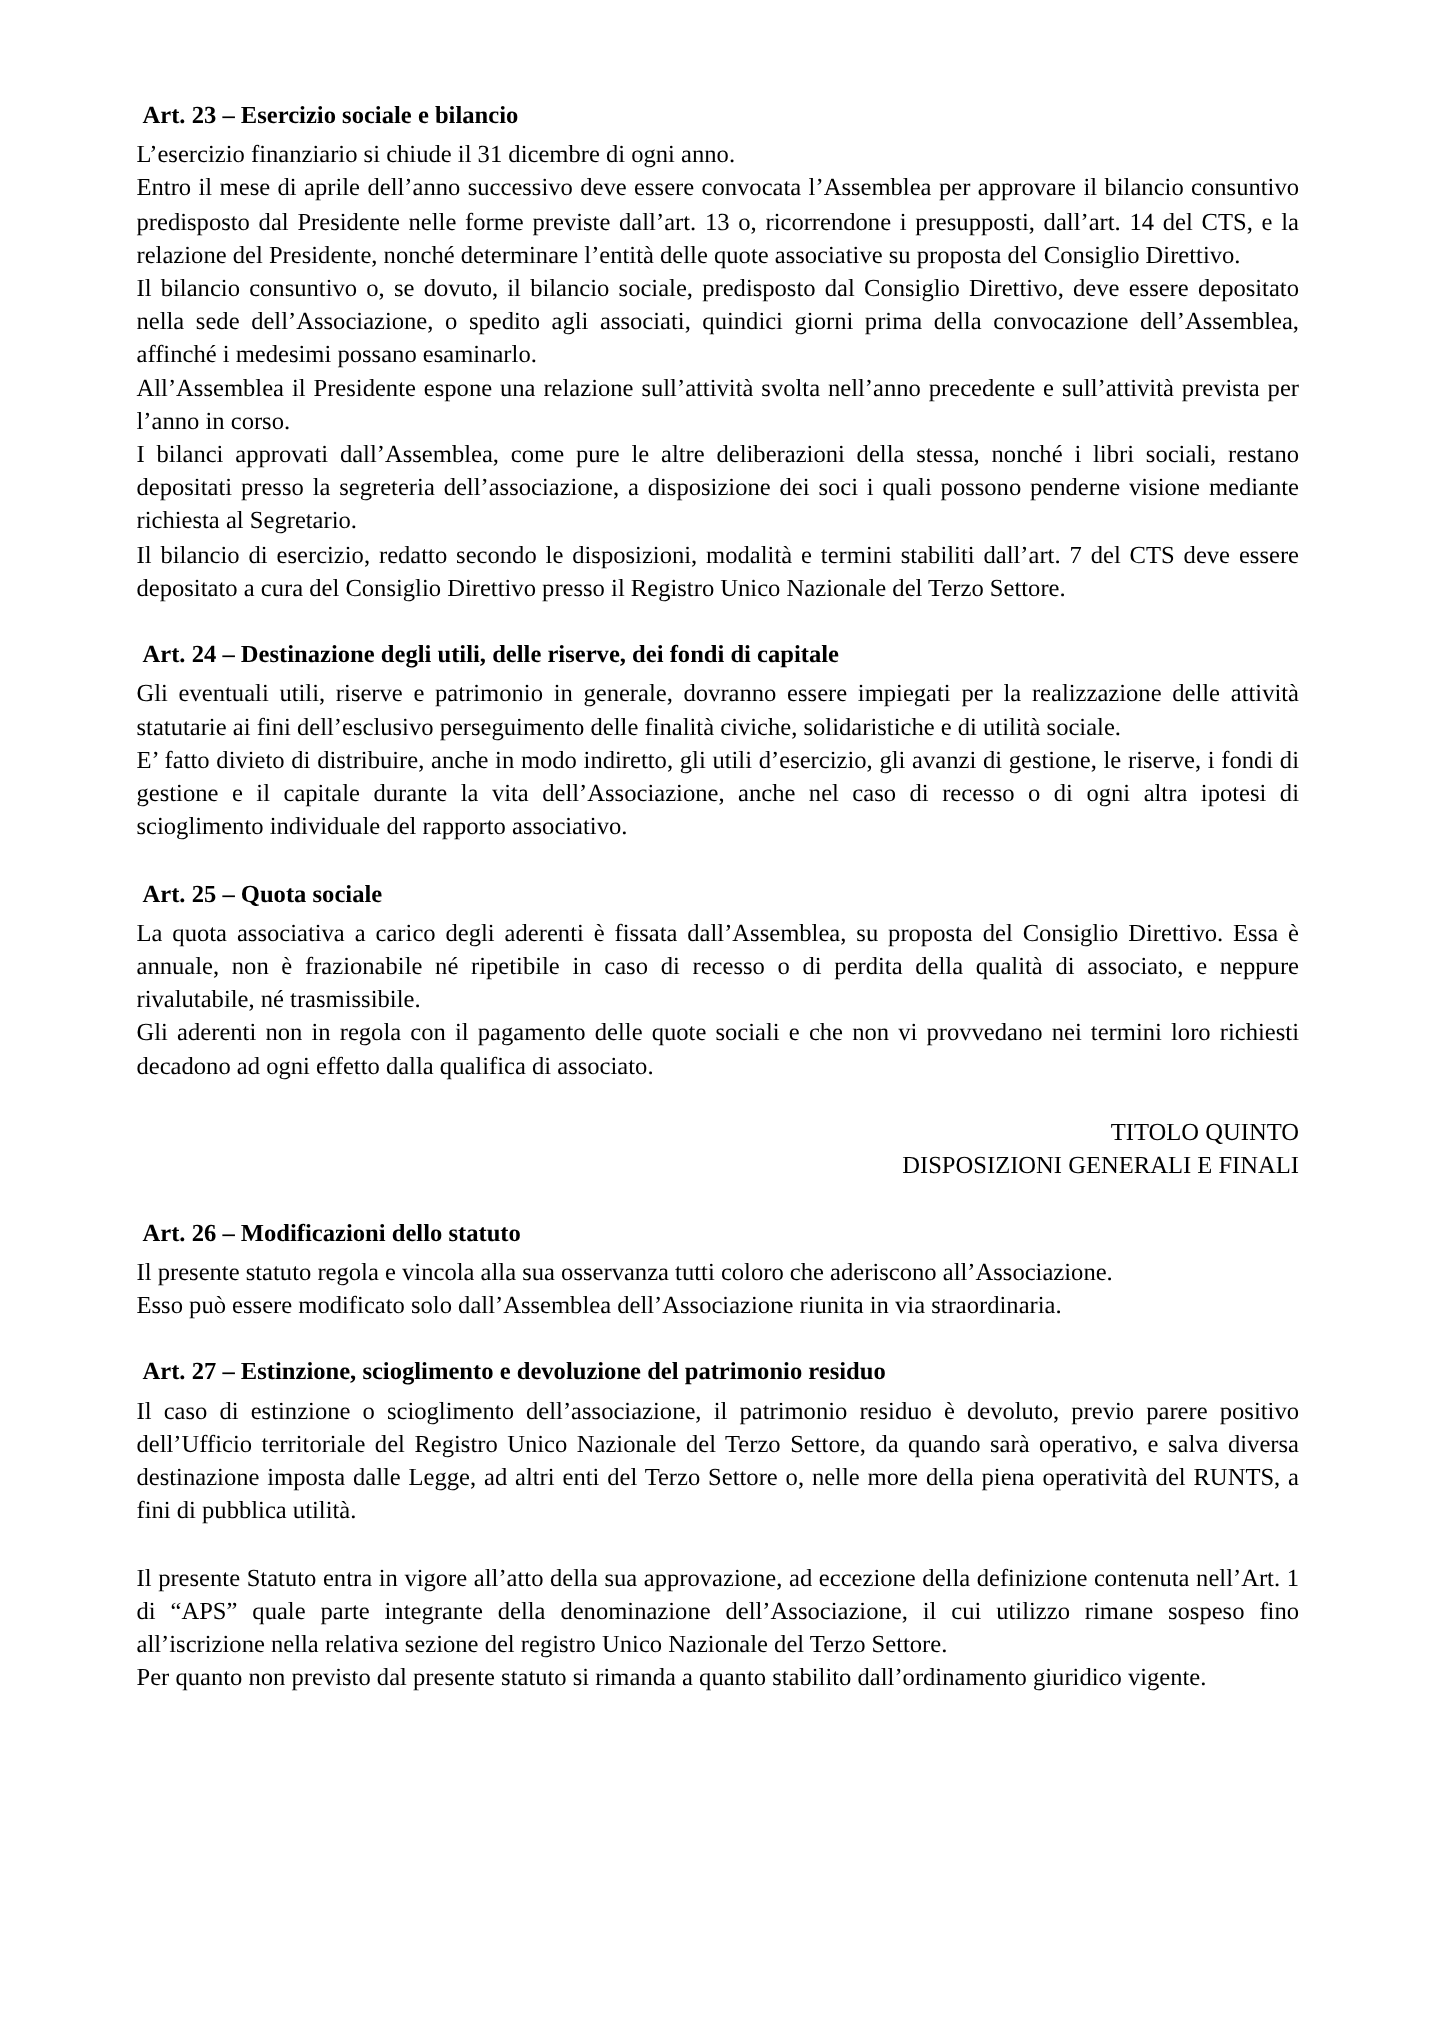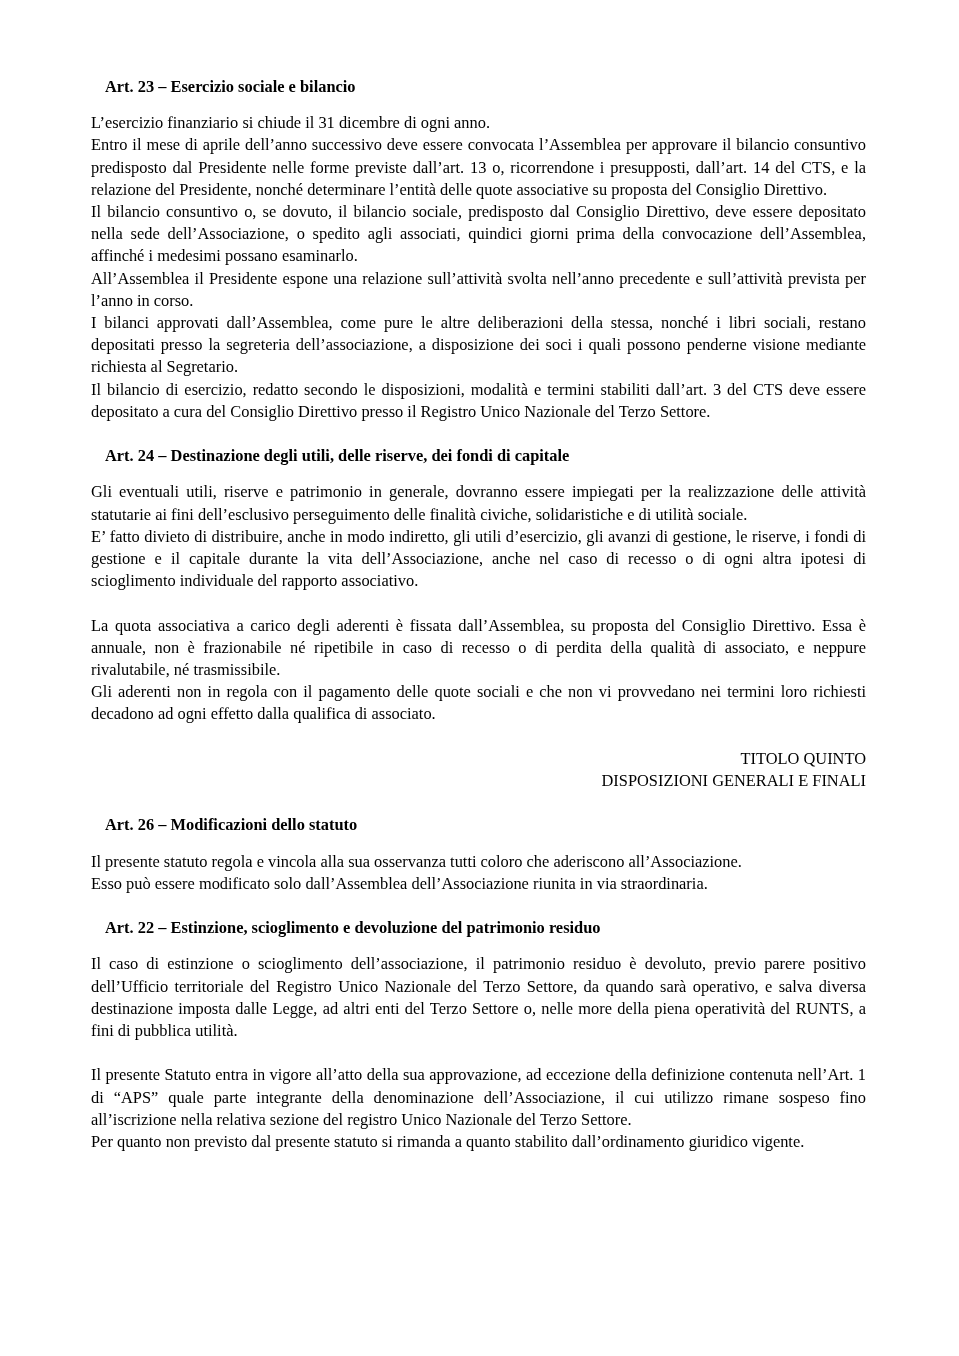--- a/index.html
+++ b/index.html
@@ -13,64 +13,65 @@
   }
   .page {
     position: absolute;
     left: 91px;
     top: 62px;
     width: 775px;
     font-size: 16.4px;
     line-height: 22.2px;
   }
   .article { margin: 0 0 22.2px 0; }
-  .article-title { font-weight: bold; margin: 14px; }
+  .article-title { font-weight: bold; margin: 4px; }
   .para { margin: 0; text-align: justify; }
   .title-block { text-align: right; margin: 0 0 22.2px 0; }
   .title-line { margin: 0; }
 </style>
 </head>
 <body>
 
 <div class="page">
 
   <div class="article">
     <p class="article-title">Art.  23 – Esercizio sociale e bilancio</p>
     <p class="para">L’esercizio finanziario si chiude il 31 dicembre di ogni anno.</p>
     <p class="para">Entro il mese di aprile dell’anno successivo deve essere convocata l’Assemblea per approvare il bilancio consuntivo predisposto dal Presidente nelle forme previste dall’art. 13 o, ricorrendone i presupposti, dall’art. 14 del CTS, e la relazione del Presidente, nonché determinare l’entità delle quote associative su proposta del Consiglio Direttivo.</p>
     <p class="para">Il bilancio consuntivo o, se dovuto, il bilancio sociale, predisposto dal Consiglio Direttivo, deve essere depositato nella sede dell’Associazione, o spedito agli associati, quindici giorni prima della convocazione dell’Assemblea, affinché i medesimi possano esaminarlo.</p>
     <p class="para">All’Assemblea il Presidente espone una relazione sull’attività svolta nell’anno precedente e sull’attività prevista per l’anno in corso.</p>
     <p class="para">I bilanci approvati dall’Assemblea, come pure le altre deliberazioni della stessa, nonché i libri sociali, restano depositati presso la segreteria dell’associazione, a disposizione dei soci i quali possono penderne visione mediante richiesta al Segretario.</p>
-    <p class="para">Il bilancio di esercizio, redatto secondo le disposizioni, modalità e termini stabiliti dall’art. 3 del CTS deve essere depositato a cura del Consiglio Direttivo presso il Registro Unico Nazionale del Terzo Settore.</p>
+    <p class="para">Il bilancio di esercizio, redatto secondo le disposizioni, modalità e termini stabiliti dall’art. 7 del CTS deve essere depositato a cura del Consiglio Direttivo presso il Registro Unico Nazionale del Terzo Settore.</p>
   </div>
 
   <div class="article">
     <p class="article-title">Art.  24 – Destinazione degli utili, delle riserve, dei fondi di capitale</p>
     <p class="para">Gli eventuali utili, riserve e patrimonio in generale, dovranno essere impiegati per la realizzazione delle attività statutarie ai fini dell’esclusivo perseguimento delle finalità civiche, solidaristiche e di utilità sociale.</p>
     <p class="para">E’ fatto divieto di distribuire, anche in modo indiretto, gli utili d’esercizio, gli avanzi di gestione, le riserve, i fondi di gestione e il capitale durante la vita dell’Associazione, anche nel caso di recesso o di ogni altra ipotesi di scioglimento individuale del rapporto associativo.</p>
   </div>
 
   <div class="article">
+    <p class="article-title">Art.  25 – Quota sociale</p>
     <p class="para">La quota associativa a carico degli aderenti è fissata dall’Assemblea, su proposta del Consiglio Direttivo. Essa è annuale, non è frazionabile né ripetibile in caso di recesso o di perdita della qualità di associato, e neppure rivalutabile, né trasmissibile.</p>
     <p class="para">Gli aderenti non in regola con il pagamento delle quote sociali e che non vi provvedano nei termini loro richiesti decadono ad ogni effetto dalla qualifica di associato.</p>
   </div>
 
   <div class="title-block">
     <p class="title-line">TITOLO QUINTO</p>
     <p class="title-line">DISPOSIZIONI GENERALI E FINALI</p>
   </div>
 
   <div class="article">
     <p class="article-title">Art.  26 – Modificazioni dello statuto</p>
     <p class="para">Il presente statuto regola e vincola alla sua osservanza tutti coloro che aderiscono all’Associazione.</p>
     <p class="para">Esso può essere modificato solo dall’Assemblea dell’Associazione riunita in via straordinaria.</p>
   </div>
 
   <div class="article">
-    <p class="article-title">Art.  22 – Estinzione, scioglimento e devoluzione del patrimonio residuo</p>
+    <p class="article-title">Art.  27 – Estinzione, scioglimento e devoluzione del patrimonio residuo</p>
     <p class="para">Il caso di estinzione o scioglimento dell’associazione, il patrimonio residuo è devoluto, previo parere positivo dell’Ufficio territoriale del Registro Unico Nazionale del Terzo Settore, da quando sarà operativo, e salva diversa destinazione imposta dalle Legge, ad altri enti del Terzo Settore o, nelle more della piena operatività del RUNTS, a fini di pubblica utilità.</p>
   </div>
 
   <div class="article">
     <p class="para">Il presente Statuto entra in vigore all’atto della sua approvazione, ad eccezione della definizione contenuta nell’Art. 1 di “APS” quale parte integrante della denominazione dell’Associazione, il cui utilizzo rimane sospeso fino all’iscrizione nella relativa sezione del registro Unico Nazionale del Terzo Settore.</p>
     <p class="para">Per quanto non previsto dal presente statuto si rimanda a quanto stabilito dall’ordinamento giuridico vigente.</p>
   </div>
 
 </div>
 

